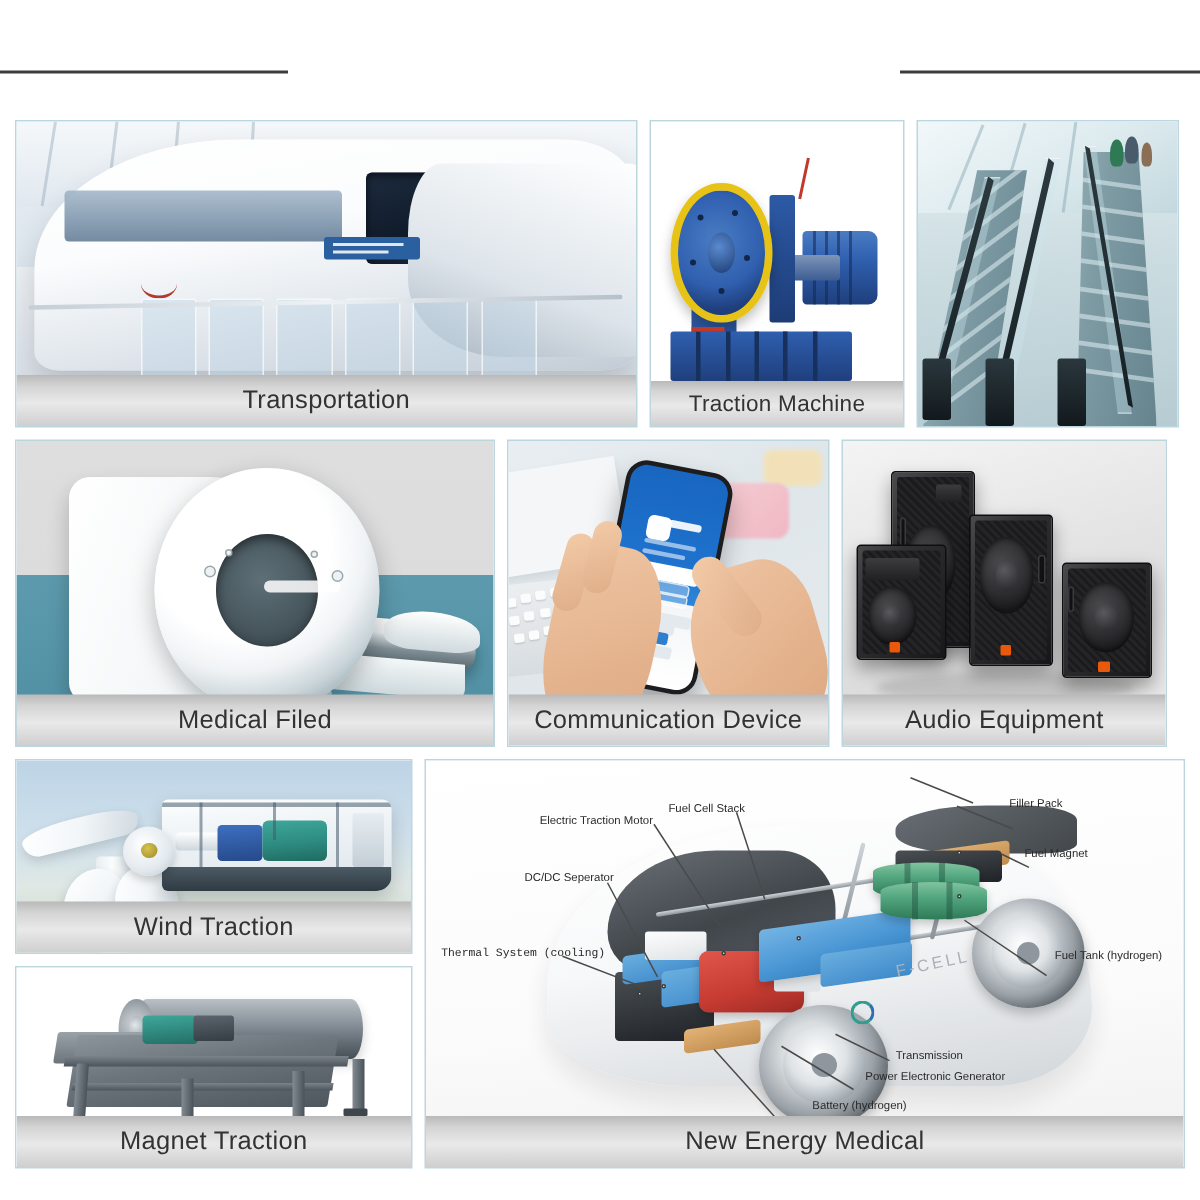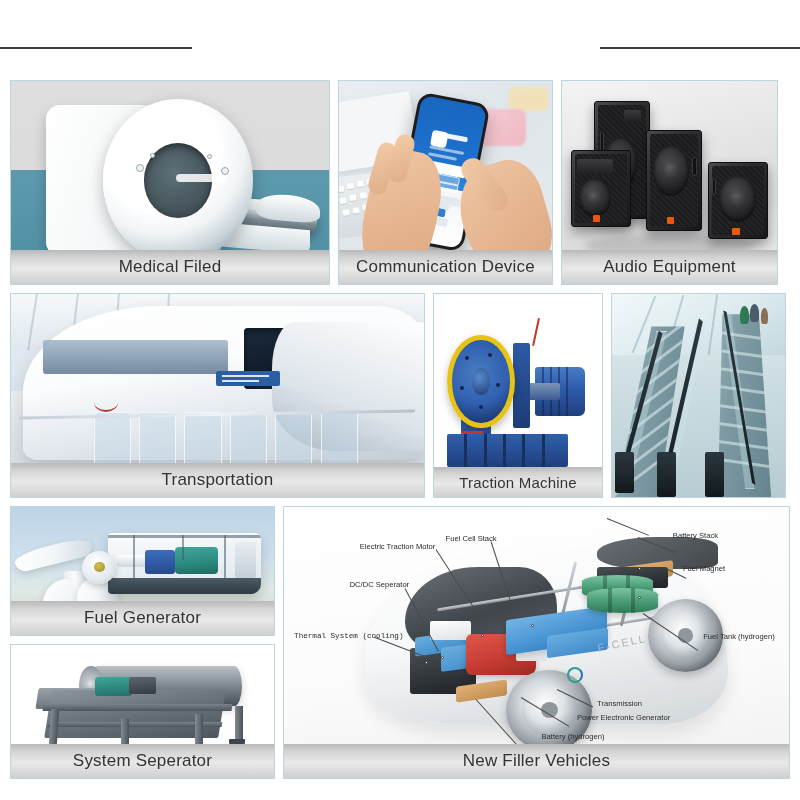--- a/index.html
+++ b/index.html
@@ -389,20 +389,144 @@
 
 <div class="header">
   <div class="rule rule-left"></div>
   <div class="rule rule-right"></div>
 </div>
 
 <div class="grid">
 
   <div class="row">
 
+    <div class="card" style="width:415px;height:205px;">
+      <div class="card-img sc-train">
+        <div class="station-roof">
+          <div class="roof-rib" style="left:6%;transform:rotate(9deg);"></div>
+          <div class="roof-rib" style="left:16%;transform:rotate(7deg);"></div>
+          <div class="roof-rib" style="left:26%;transform:rotate(5deg);"></div>
+          <div class="roof-rib" style="left:38%;transform:rotate(3deg);"></div>
+        </div>
+        <div class="platform">
+            <div class="plat-line"></div>
+          </div>
+        <div class="train-body">
+          <div class="win-strip"></div>
+          <div class="win-dark" style="left:55%;top:14%;width:22%;height:40%;"></div>
+          <div class="win-dark" style="left:79%;top:18%;width:19%;height:40%;"></div>
+          <div class="train-nose"></div>
+          <div class="train-sign" style="left:48%;top:42%;width:16%;height:10%;">
+            <div class="sign-txt" style="left:10%;top:26%;width:74%;"></div>
+            <div class="sign-txt" style="left:10%;top:60%;width:58%;"></div>
+          </div>
+        </div>
+        <div class="glass-panel" style="left:20%;"></div>
+        <div class="glass-panel" style="left:31%;"></div>
+        <div class="glass-panel" style="left:42%;"></div>
+        <div class="glass-panel" style="left:53%;"></div>
+        <div class="glass-panel" style="left:64%;"></div>
+        <div class="glass-panel" style="left:75%;"></div>
+        <div class="handrail"></div>
+        <div class="rope"></div>
+      </div>
+      <div class="card-label">Transportation</div>
+    </div>
+
+    <div class="card" style="width:170px;height:205px;">
+      <div class="card-img sc-traction">
+        <div class="tm-ant"></div>
+        <div class="tm-motor">
+          <div class="tm-motor-fin" style="left:14%;"></div>
+          <div class="tm-motor-fin" style="left:30%;"></div>
+          <div class="tm-motor-fin" style="left:46%;"></div>
+          <div class="tm-motor-fin" style="left:62%;"></div>
+        </div>
+        <div class="tm-shaft"></div>
+        <div class="tm-brake"></div>
+        <div class="tm-stand" style="left:16%;top:52%;width:18%;height:24%;"></div>
+        <div class="tm-sheave">
+          <div class="tm-bolt" style="left:22%;top:20%;"></div>
+          <div class="tm-bolt" style="left:62%;top:16%;"></div>
+          <div class="tm-bolt" style="left:76%;top:52%;"></div>
+          <div class="tm-bolt" style="left:46%;top:78%;"></div>
+          <div class="tm-bolt" style="left:14%;top:56%;"></div>
+        </div>
+        <div class="tm-base">
+          <div class="tm-base-rib" style="left:14%;"></div>
+          <div class="tm-base-rib" style="left:30%;"></div>
+          <div class="tm-base-rib" style="left:46%;"></div>
+          <div class="tm-base-rib" style="left:62%;"></div>
+          <div class="tm-base-rib" style="left:78%;"></div>
+        </div>
+        <div class="tm-redline"></div>
+      </div>
+      <div class="card-label sm">Traction Machine</div>
+    </div>
+
+    <div class="card" style="width:175px;height:205px;">
+      <div class="card-img sc-esc">
+        <div class="esc-ceiling">
+          <div class="esc-ceil-beam" style="left:18%;transform:rotate(22deg);"></div>
+          <div class="esc-ceil-beam" style="left:36%;transform:rotate(16deg);"></div>
+          <div class="esc-ceil-beam" style="left:58%;transform:rotate(8deg);"></div>
+        </div>
+
+        <div class="esc-flight" style="left:2%;top:16%;width:40%;height:84%;
+             clip-path: polygon(52% 0, 100% 0, 62% 100%, 0% 100%);">
+          <div class="esc-steps">
+            <div class="esc-step" style="top:12%;transform:rotate(-37deg);"></div>
+            <div class="esc-step" style="top:22%;transform:rotate(-37deg);"></div>
+            <div class="esc-step" style="top:32%;transform:rotate(-37deg);"></div>
+            <div class="esc-step" style="top:42%;transform:rotate(-37deg);"></div>
+            <div class="esc-step" style="top:52%;transform:rotate(-37deg);"></div>
+            <div class="esc-step" style="top:62%;transform:rotate(-37deg);"></div>
+            <div class="esc-step" style="top:72%;transform:rotate(-37deg);"></div>
+            <div class="esc-step" style="top:82%;transform:rotate(-37deg);"></div>
+          </div>
+        </div>
+
+        <div class="esc-flight" style="left:48%;top:10%;width:44%;height:90%;
+             clip-path: polygon(36% 0, 84% 0, 100% 100%, 30% 100%);">
+          <div class="esc-steps">
+            <div class="esc-step" style="top:10%;transform:rotate(8deg);"></div>
+            <div class="esc-step" style="top:20%;transform:rotate(8deg);"></div>
+            <div class="esc-step" style="top:30%;transform:rotate(8deg);"></div>
+            <div class="esc-step" style="top:40%;transform:rotate(8deg);"></div>
+            <div class="esc-step" style="top:50%;transform:rotate(8deg);"></div>
+            <div class="esc-step" style="top:60%;transform:rotate(8deg);"></div>
+            <div class="esc-step" style="top:70%;transform:rotate(8deg);"></div>
+            <div class="esc-step" style="top:80%;transform:rotate(8deg);"></div>
+          </div>
+        </div>
+
+        <div class="esc-glass" style="left:4%;top:18%;width:34%;height:78%;
+             clip-path: polygon(64% 0, 82% 0, 18% 100%, 0% 100%);"></div>
+        <div class="esc-rail" style="left:4%;top:18%;width:36%;height:74%;
+             clip-path: polygon(64% 0, 70% 2%, 6% 100%, 0% 98%);"></div>
+        <div class="esc-glass" style="left:28%;top:12%;width:34%;height:84%;
+             clip-path: polygon(62% 0, 80% 0, 20% 100%, 2% 100%);"></div>
+        <div class="esc-rail" style="left:28%;top:12%;width:36%;height:82%;
+             clip-path: polygon(62% 0, 68% 2%, 8% 100%, 2% 98%);"></div>
+        <div class="esc-glass" style="left:56%;top:8%;width:30%;height:88%;
+             clip-path: polygon(26% 0, 42% 0, 88% 100%, 70% 100%);"></div>
+        <div class="esc-rail" style="left:56%;top:8%;width:32%;height:86%;
+             clip-path: polygon(26% 0, 32% 1%, 84% 100%, 78% 99%);"></div>
+        <div class="esc-newel" style="left:2%;bottom:2%;width:11%;height:20%;"></div>
+        <div class="esc-newel" style="left:26%;bottom:0%;width:11%;height:22%;"></div>
+        <div class="esc-newel" style="left:54%;bottom:0%;width:11%;height:22%;"></div>
+        <div class="esc-person" style="left:74%;top:6%;width:5%;height:9%;background:#2f7a54;"></div>
+        <div class="esc-person" style="left:80%;top:5%;width:5%;height:9%;background:#4a5b6b;"></div>
+        <div class="esc-person" style="left:86%;top:7%;width:4%;height:8%;background:#8b6f55;"></div>
+      </div>
+    </div>
+  </div>
+
+  <div class="row">
+
     <div class="card" style="width:320px;height:205px;">
       <div class="card-img sc-medical">
         <div class="mri-shadow" style="left:52%;top:72%;width:18%;height:7%;"></div>
         <div class="mri-shadow" style="left:46%;top:80%;width:20%;height:7%;"></div>
         <div class="mri-shadow" style="left:40%;top:88%;width:22%;height:7%;"></div>
         <div class="mri-body"></div>
         <div class="mri-table"></div>
         <div class="mri-base"></div>
         <div class="mri-pillow"></div>
         <div class="mri-ring">
@@ -492,144 +616,20 @@
           <div class="spk-port" style="left:4%;top:20%;width:8%;height:22%;"></div>
           <div class="jbl" style="left:40%;bottom:5%;width:13%;height:7px;"></div>
         </div>
       </div>
       <div class="card-label">Audio Equipment</div>
     </div>
   </div>
 
   <div class="row">
 
-    <div class="card" style="width:415px;height:205px;">
-      <div class="card-img sc-train">
-        <div class="station-roof">
-          <div class="roof-rib" style="left:6%;transform:rotate(9deg);"></div>
-          <div class="roof-rib" style="left:16%;transform:rotate(7deg);"></div>
-          <div class="roof-rib" style="left:26%;transform:rotate(5deg);"></div>
-          <div class="roof-rib" style="left:38%;transform:rotate(3deg);"></div>
-        </div>
-        <div class="platform">
-            <div class="plat-line"></div>
-          </div>
-        <div class="train-body">
-          <div class="win-strip"></div>
-          <div class="win-dark" style="left:55%;top:14%;width:22%;height:40%;"></div>
-          <div class="win-dark" style="left:79%;top:18%;width:19%;height:40%;"></div>
-          <div class="train-nose"></div>
-          <div class="train-sign" style="left:48%;top:42%;width:16%;height:10%;">
-            <div class="sign-txt" style="left:10%;top:26%;width:74%;"></div>
-            <div class="sign-txt" style="left:10%;top:60%;width:58%;"></div>
-          </div>
-        </div>
-        <div class="glass-panel" style="left:20%;"></div>
-        <div class="glass-panel" style="left:31%;"></div>
-        <div class="glass-panel" style="left:42%;"></div>
-        <div class="glass-panel" style="left:53%;"></div>
-        <div class="glass-panel" style="left:64%;"></div>
-        <div class="glass-panel" style="left:75%;"></div>
-        <div class="handrail"></div>
-        <div class="rope"></div>
-      </div>
-      <div class="card-label">Transportation</div>
-    </div>
-
-    <div class="card" style="width:170px;height:205px;">
-      <div class="card-img sc-traction">
-        <div class="tm-ant"></div>
-        <div class="tm-motor">
-          <div class="tm-motor-fin" style="left:14%;"></div>
-          <div class="tm-motor-fin" style="left:30%;"></div>
-          <div class="tm-motor-fin" style="left:46%;"></div>
-          <div class="tm-motor-fin" style="left:62%;"></div>
-        </div>
-        <div class="tm-shaft"></div>
-        <div class="tm-brake"></div>
-        <div class="tm-stand" style="left:16%;top:52%;width:18%;height:24%;"></div>
-        <div class="tm-sheave">
-          <div class="tm-bolt" style="left:22%;top:20%;"></div>
-          <div class="tm-bolt" style="left:62%;top:16%;"></div>
-          <div class="tm-bolt" style="left:76%;top:52%;"></div>
-          <div class="tm-bolt" style="left:46%;top:78%;"></div>
-          <div class="tm-bolt" style="left:14%;top:56%;"></div>
-        </div>
-        <div class="tm-base">
-          <div class="tm-base-rib" style="left:14%;"></div>
-          <div class="tm-base-rib" style="left:30%;"></div>
-          <div class="tm-base-rib" style="left:46%;"></div>
-          <div class="tm-base-rib" style="left:62%;"></div>
-          <div class="tm-base-rib" style="left:78%;"></div>
-        </div>
-        <div class="tm-redline"></div>
-      </div>
-      <div class="card-label sm">Traction Machine</div>
-    </div>
-
-    <div class="card" style="width:175px;height:205px;">
-      <div class="card-img sc-esc">
-        <div class="esc-ceiling">
-          <div class="esc-ceil-beam" style="left:18%;transform:rotate(22deg);"></div>
-          <div class="esc-ceil-beam" style="left:36%;transform:rotate(16deg);"></div>
-          <div class="esc-ceil-beam" style="left:58%;transform:rotate(8deg);"></div>
-        </div>
-
-        <div class="esc-flight" style="left:2%;top:16%;width:40%;height:84%;
-             clip-path: polygon(52% 0, 100% 0, 62% 100%, 0% 100%);">
-          <div class="esc-steps">
-            <div class="esc-step" style="top:12%;transform:rotate(-37deg);"></div>
-            <div class="esc-step" style="top:22%;transform:rotate(-37deg);"></div>
-            <div class="esc-step" style="top:32%;transform:rotate(-37deg);"></div>
-            <div class="esc-step" style="top:42%;transform:rotate(-37deg);"></div>
-            <div class="esc-step" style="top:52%;transform:rotate(-37deg);"></div>
-            <div class="esc-step" style="top:62%;transform:rotate(-37deg);"></div>
-            <div class="esc-step" style="top:72%;transform:rotate(-37deg);"></div>
-            <div class="esc-step" style="top:82%;transform:rotate(-37deg);"></div>
-          </div>
-        </div>
-
-        <div class="esc-flight" style="left:48%;top:10%;width:44%;height:90%;
-             clip-path: polygon(36% 0, 84% 0, 100% 100%, 30% 100%);">
-          <div class="esc-steps">
-            <div class="esc-step" style="top:10%;transform:rotate(8deg);"></div>
-            <div class="esc-step" style="top:20%;transform:rotate(8deg);"></div>
-            <div class="esc-step" style="top:30%;transform:rotate(8deg);"></div>
-            <div class="esc-step" style="top:40%;transform:rotate(8deg);"></div>
-            <div class="esc-step" style="top:50%;transform:rotate(8deg);"></div>
-            <div class="esc-step" style="top:60%;transform:rotate(8deg);"></div>
-            <div class="esc-step" style="top:70%;transform:rotate(8deg);"></div>
-            <div class="esc-step" style="top:80%;transform:rotate(8deg);"></div>
-          </div>
-        </div>
-
-        <div class="esc-glass" style="left:4%;top:18%;width:34%;height:78%;
-             clip-path: polygon(64% 0, 82% 0, 18% 100%, 0% 100%);"></div>
-        <div class="esc-rail" style="left:4%;top:18%;width:36%;height:74%;
-             clip-path: polygon(64% 0, 70% 2%, 6% 100%, 0% 98%);"></div>
-        <div class="esc-glass" style="left:28%;top:12%;width:34%;height:84%;
-             clip-path: polygon(62% 0, 80% 0, 20% 100%, 2% 100%);"></div>
-        <div class="esc-rail" style="left:28%;top:12%;width:36%;height:82%;
-             clip-path: polygon(62% 0, 68% 2%, 8% 100%, 2% 98%);"></div>
-        <div class="esc-glass" style="left:56%;top:8%;width:30%;height:88%;
-             clip-path: polygon(26% 0, 42% 0, 88% 100%, 70% 100%);"></div>
-        <div class="esc-rail" style="left:56%;top:8%;width:32%;height:86%;
-             clip-path: polygon(26% 0, 32% 1%, 84% 100%, 78% 99%);"></div>
-        <div class="esc-newel" style="left:2%;bottom:2%;width:11%;height:20%;"></div>
-        <div class="esc-newel" style="left:26%;bottom:0%;width:11%;height:22%;"></div>
-        <div class="esc-newel" style="left:54%;bottom:0%;width:11%;height:22%;"></div>
-        <div class="esc-person" style="left:74%;top:6%;width:5%;height:9%;background:#2f7a54;"></div>
-        <div class="esc-person" style="left:80%;top:5%;width:5%;height:9%;background:#4a5b6b;"></div>
-        <div class="esc-person" style="left:86%;top:7%;width:4%;height:8%;background:#8b6f55;"></div>
-      </div>
-    </div>
-  </div>
-
-  <div class="row">
-
     <div class="col">
 
       <div class="card" style="width:265px;height:130px;">
         <div class="card-img sc-wind">
           <div class="wind-ground"></div>
           <div class="wind-tower"></div>
           <div class="blade" style="left:1%;top:30%;width:30%;height:15%;transform:rotate(-14deg);"></div>
           <div class="blade" style="left:12%;top:56%;width:16%;height:38%;transform:rotate(16deg);"></div>
           <div class="blade" style="left:25%;top:55%;width:16%;height:40%;transform:rotate(-13deg);"></div>
           <div class="wind-hub"></div>
@@ -638,21 +638,21 @@
             <div class="nac-shaft"></div>
             <div class="nac-gear"></div>
             <div class="nac-gen"></div>
             <div class="nac-cab"></div>
             <div class="nac-beam" style="left:0;top:4%;width:100%;height:3px;"></div>
             <div class="nac-beam" style="left:16%;top:4%;width:2px;height:72%;"></div>
             <div class="nac-beam" style="left:48%;top:4%;width:2px;height:40%;"></div>
             <div class="nac-beam" style="left:76%;top:4%;width:2px;height:70%;"></div>
           </div>
         </div>
-        <div class="card-label">Fuel Generator</div>
+        <div class="card-label">Wind Traction</div>
       </div>
 
       <div class="card" style="width:265px;height:135px;">
         <div class="card-img sc-mag">
           <div class="mag-drum"></div>
           <div class="mag-drum-end"></div>
           <div class="mag-motor"></div>
           <div class="mag-motor2"></div>
           <div class="mag-tray"></div>
           <div class="mag-hopper"></div>
@@ -660,21 +660,21 @@
           <div class="mag-frame" style="left:14%;top:58%;width:66%;height:5px;transform:skewX(-9deg);"></div>
           <div class="mag-leg" style="left:15%;top:48%;height:28%;transform:skewX(-4deg);"></div>
           <div class="mag-leg" style="left:42%;top:56%;height:28%;"></div>
           <div class="mag-leg" style="left:70%;top:52%;height:26%;"></div>
           <div class="mag-leg" style="left:85%;top:46%;height:26%;"></div>
           <div class="mag-foot" style="left:13%;top:75%;"></div>
           <div class="mag-foot" style="left:40%;top:83%;"></div>
           <div class="mag-foot" style="left:68%;top:77%;"></div>
           <div class="mag-foot" style="left:83%;top:71%;"></div>
         </div>
-        <div class="card-label">System Seperator</div>
+        <div class="card-label">Magnet Traction</div>
       </div>
     </div>
 
     <div class="card" style="width:507px;height:273px;">
       <div class="card-img sc-nev">
 
         <div class="car-body"></div>
         <div class="car-glass"></div>
         <div class="car-hood-dark"></div>
 
@@ -711,21 +711,21 @@
         <div class="fcell-text" style="left:62%;top:48%;">F-CELL</div>
 
         <div class="anno" style="left:15%;top:13%;">Electric Traction Motor</div>
         <div class="lead" style="left:30%;top:15.5%;width:16%;transform:rotate(57deg);"></div>
         <div class="dot" style="left:39%;top:47%;"></div>
 
         <div class="anno" style="left:32%;top:10%;">Fuel Cell Stack</div>
         <div class="lead" style="left:41%;top:12.5%;width:12%;transform:rotate(72deg);"></div>
         <div class="dot" style="left:49%;top:43%;"></div>
 
-        <div class="anno r" style="left:77%;top:9%;">Battery Stack</div>
+        <div class="anno r" style="left:77%;top:9%;">Filler Pack</div>
         <div class="lead" style="left:70%;top:11%;width:8%;transform:rotate(22deg);"></div>
         <div class="dot" style="left:70%;top:22%;"></div>
 
         <div class="anno" style="left:79%;top:21%;">Fuel Magnet</div>
         <div class="lead" style="left:76%;top:23%;width:4%;transform:rotate(26deg);"></div>
 
         <div class="anno" style="left:13%;top:27%;">DC/DC Seperator</div>
         <div class="lead" style="left:24%;top:30%;width:14%;transform:rotate(62deg);"></div>
         <div class="dot" style="left:31%;top:55%;"></div>
 
@@ -741,16 +741,16 @@
         <div class="lead" style="left:54%;top:67%;width:8%;transform:rotate(26deg);"></div>
 
         <div class="anno" style="left:58%;top:76%;">Power Electronic Generator</div>
         <div class="lead" style="left:47%;top:70%;width:11%;transform:rotate(31deg);"></div>
 
         <div class="anno" style="left:51%;top:83%;">Battery (hydrogen)</div>
         <div class="lead" style="left:38%;top:71%;width:14%;transform:rotate(48deg);"></div>
 
         <div class="lead" style="left:64%;top:4%;width:9%;transform:rotate(22deg);"></div>
       </div>
-      <div class="card-label">New Filler Vehicles</div>
+      <div class="card-label">New Energy Medical</div>
     </div>
   </div>
 </div>
 
 </body></html>

